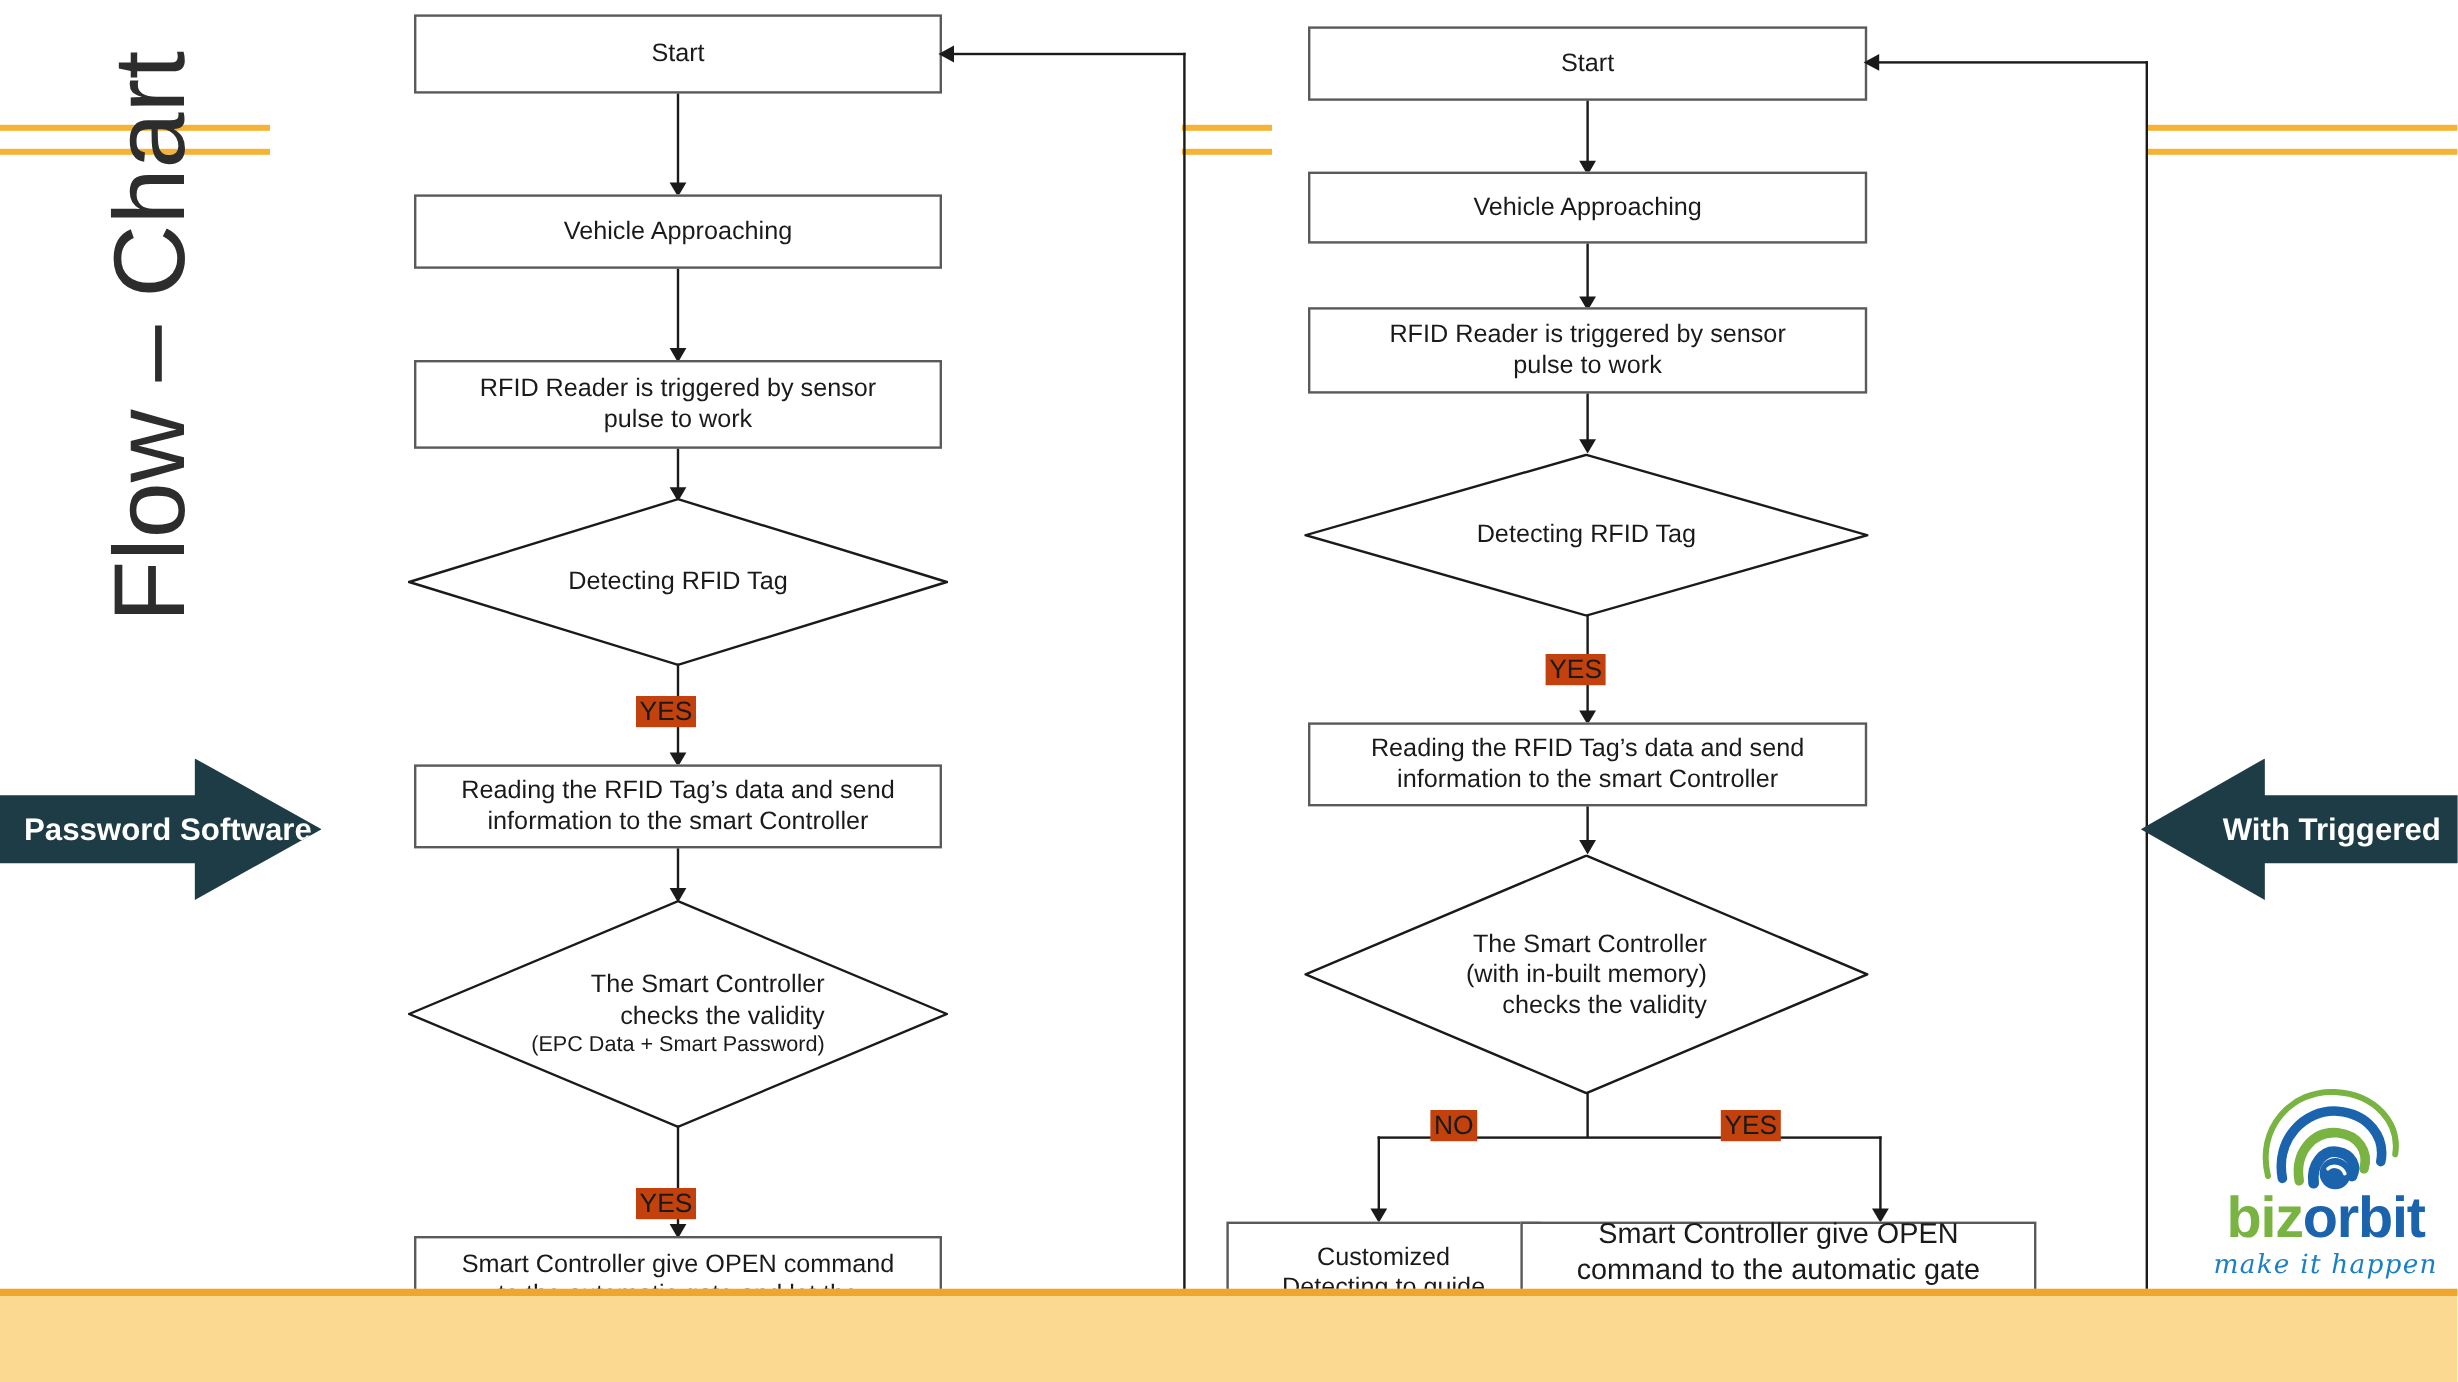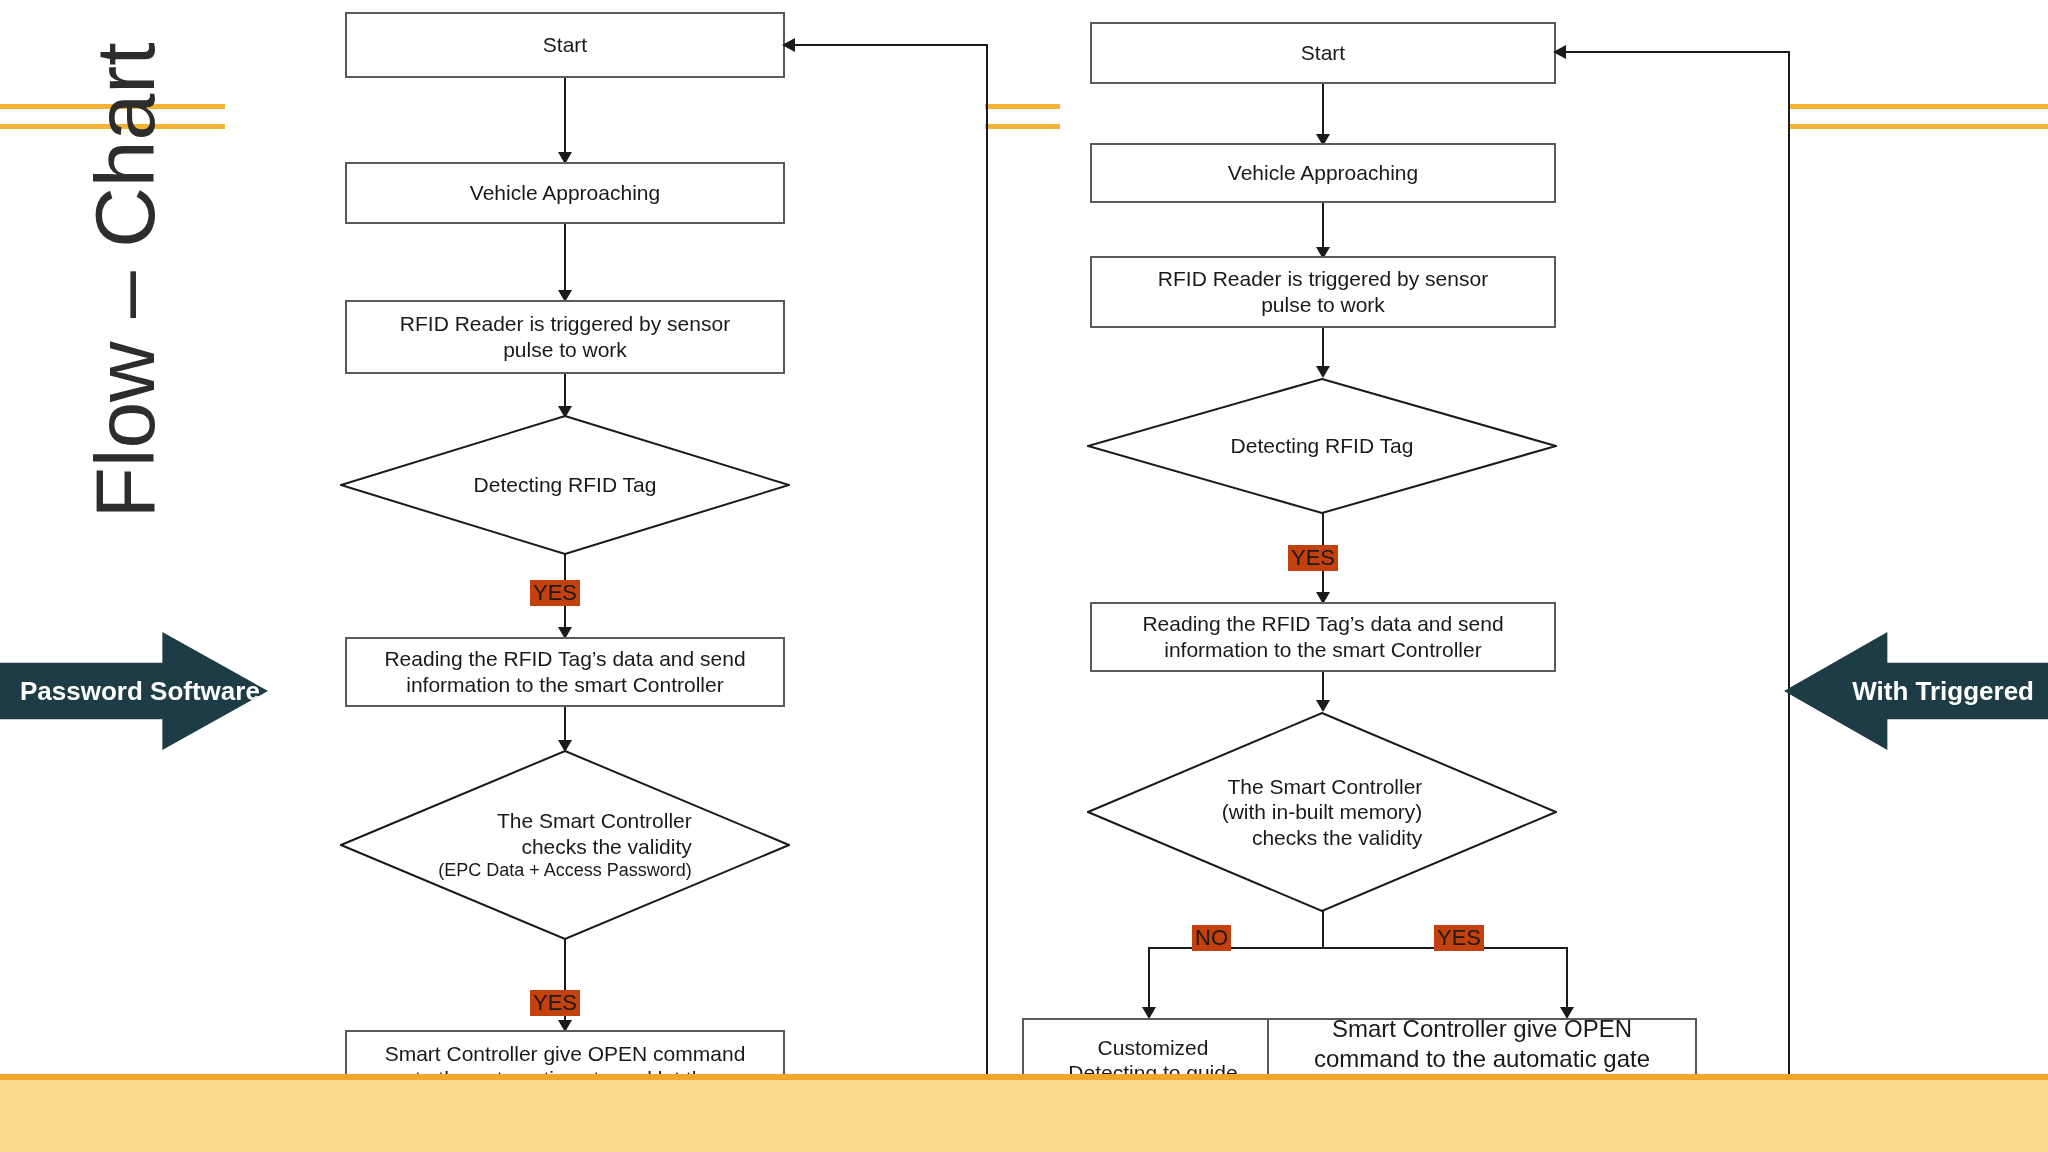--- a/index.html
+++ b/index.html
@@ -196,21 +196,21 @@
     <div class="vline" style="left:564px;top:707px;height:42px;"></div>
     <div class="arrowhead-down" style="left:558px;top:740px;"></div>
 
     <div class="diamond" style="left:340px;top:750px;width:450px;height:190px;">
       <svg class="dshape" viewBox="0 0 450 190" preserveAspectRatio="none">
         <polygon points="225,1 449,95 225,189 1,95" fill="#ffffff" stroke="#1a1a1a" stroke-width="2" vector-effect="non-scaling-stroke"></polygon>
       </svg>
       <span class="dlabel">
         <span>The Smart Controller
 checks the validity</span>
-        <span class="sub">(EPC Data + Access Password)</span>
+        <span class="sub">(EPC Data + Smart Password)</span>
       </span>
     </div>
     <div class="vline" style="left:564px;top:938px;height:90px;"></div>
     <div class="edge-label" style="left:530px;top:990px;">YES</div>
     <div class="arrowhead-down" style="left:558px;top:1020px;"></div>
 
     <div class="node" style="left:345px;top:1030px;width:440px;height:98px;">Smart Controller give OPEN command
 to the automatic gate and let the
 vehicle passing</div>
 
@@ -286,15 +286,29 @@
     <div class="arrowhead-left" style="left:1553px;top:45px;"></div>
   </div>
 
   <div class="arrow-banner arrow-right">
     <span>Password Software</span>
   </div>
   <div class="arrow-banner arrow-left">
     <span>With Triggered</span>
   </div>
 
+  <div class="logo">
+    <svg class="logo-swirl" viewBox="0 0 120 96">
+      <path d="M6 76 C-4 36 26 4 62 6 C96 8 116 32 112 58" fill="none" stroke="#79b443" stroke-width="5" stroke-linecap="round"></path>
+      <path d="M18 78 C12 46 36 20 64 22 C90 24 104 44 100 64" fill="none" stroke="#1b64ad" stroke-width="8" stroke-linecap="round"></path>
+      <path d="M32 80 C28 56 44 38 64 40 C82 42 90 56 86 70" fill="none" stroke="#79b443" stroke-width="8" stroke-linecap="round"></path>
+      <path d="M44 82 C42 66 52 54 64 56 C76 58 80 68 76 76" fill="none" stroke="#1b64ad" stroke-width="9" stroke-linecap="round"></path>
+      <circle cx="62" cy="74" r="13" fill="#1b64ad"></circle>
+      <path d="M56 70 C60 66 68 68 70 74" fill="none" stroke="#ffffff" stroke-width="3" stroke-linecap="round"></path>
+    </svg>
+    <div class="logo-word">
+      <span class="logo-biz">biz</span><span class="logo-orbit">orbit</span>
+    </div>
+    <div class="logo-tag">make it happen</div>
+  </div>
 
   <div class="bottom-band"></div>
 </div>
 
 </body></html>

